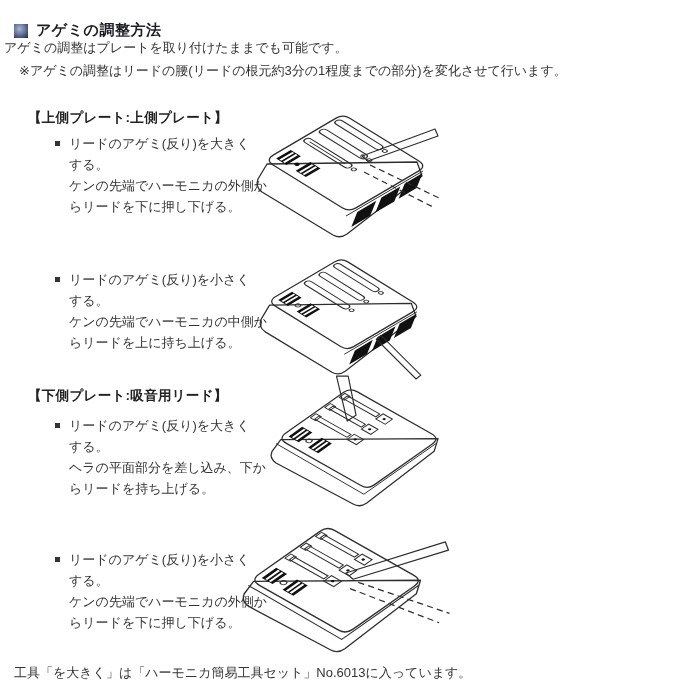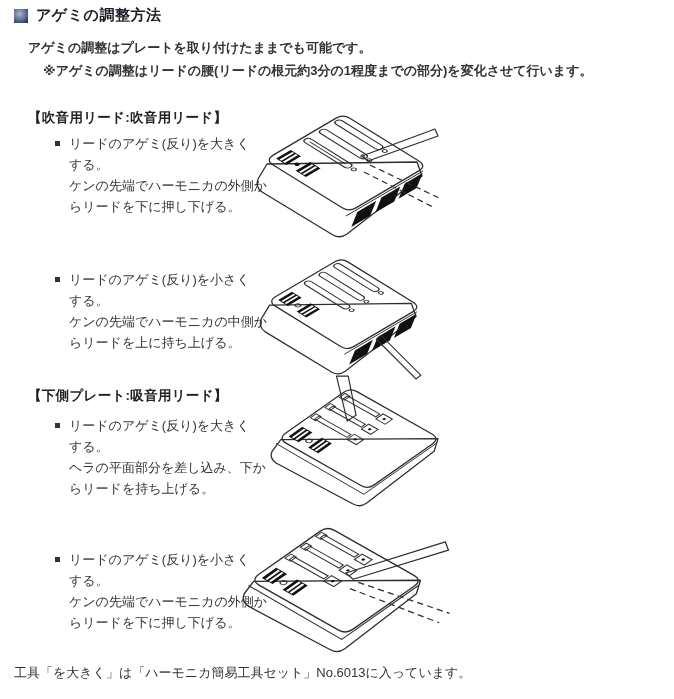--- a/index.html
+++ b/index.html
@@ -2,48 +2,48 @@
 <html lang="ja"><head>
 <meta charset="utf-8">
 <style>
   * { margin:0; padding:0; box-sizing:border-box; }
   html,body {
     width:674px; height:699px; background:#ffffff;
     font-family:"Liberation Sans","DejaVu Sans",sans-serif;
     color:#333333; overflow:hidden; position:relative;
   }
   .abs { position:absolute; }
-  .title-row { left:14px; top:6px; display:flex; align-items:center; gap:8px; }
+  .title-row { left:14px; top:21px; display:flex; align-items:center; gap:8px; }
   .title-icon {
     width:14px; height:14px; flex:none;
     background:radial-gradient(circle at 40% 35%, #a9b6c9 0%, #68779e 45%, #232c4e 95%);
   }
   .page-title { font-size:15px; font-weight:bold; color:#1d1d26; letter-spacing:0.5px; }
-  .intro { left:28px; top:36px; font-size:13px; line-height:23px; white-space:pre-line;font-weight:bold; }
+  .intro { left:4px; top:36px; font-size:13px; line-height:23px; white-space:pre-line; }
   .sec-heading { font-size:13.5px; font-weight:bold; color:#222222; letter-spacing:0.3px; }
   .item { display:flex; gap:9px; font-size:13px; line-height:21px; }
   .bullet { width:5px; height:5px; background:#333; margin-top:8px; flex:none; }
   .item-text { white-space:pre-line; width:232px; }
   .footer-note { left:14px; top:664px; font-size:13px; }
   figure { margin:0; }
   svg { display:block; overflow:visible; }
   .ln { stroke:#2e2e2e; fill:none; }
 </style>
 </head>
 <body>
 
 <div class="abs title-row">
   <span class="title-icon"></span>
   <span class="page-title">アゲミの調整方法</span>
 </div>
 
 <p class="abs intro" style="top:36px;">アゲミの調整はプレートを取り付けたままでも可能です。</p>
 <p class="abs intro" style="top:59px;margin-left:15px;">※アゲミの調整はリードの腰(リードの根元約3分の1程度までの部分)を変化させて行います。</p>
 
-<h2 class="abs sec-heading" style="left:28px; top:109px;">【吹音用リード:吹音用リード】</h2>
+<h2 class="abs sec-heading" style="left:28px; top:109px;">【上側プレート:上側プレート】</h2>
 
 <div class="abs item" style="left:55px; top:133px;">
   <span class="bullet"></span>
   <span class="item-text">リードのアゲミ(反り)を大きく
 する。
 ケンの先端でハーモニカの外側か
 らリードを下に押し下げる。</span>
 </div>
 
 <figure class="abs" style="left:258px; top:110px;">

